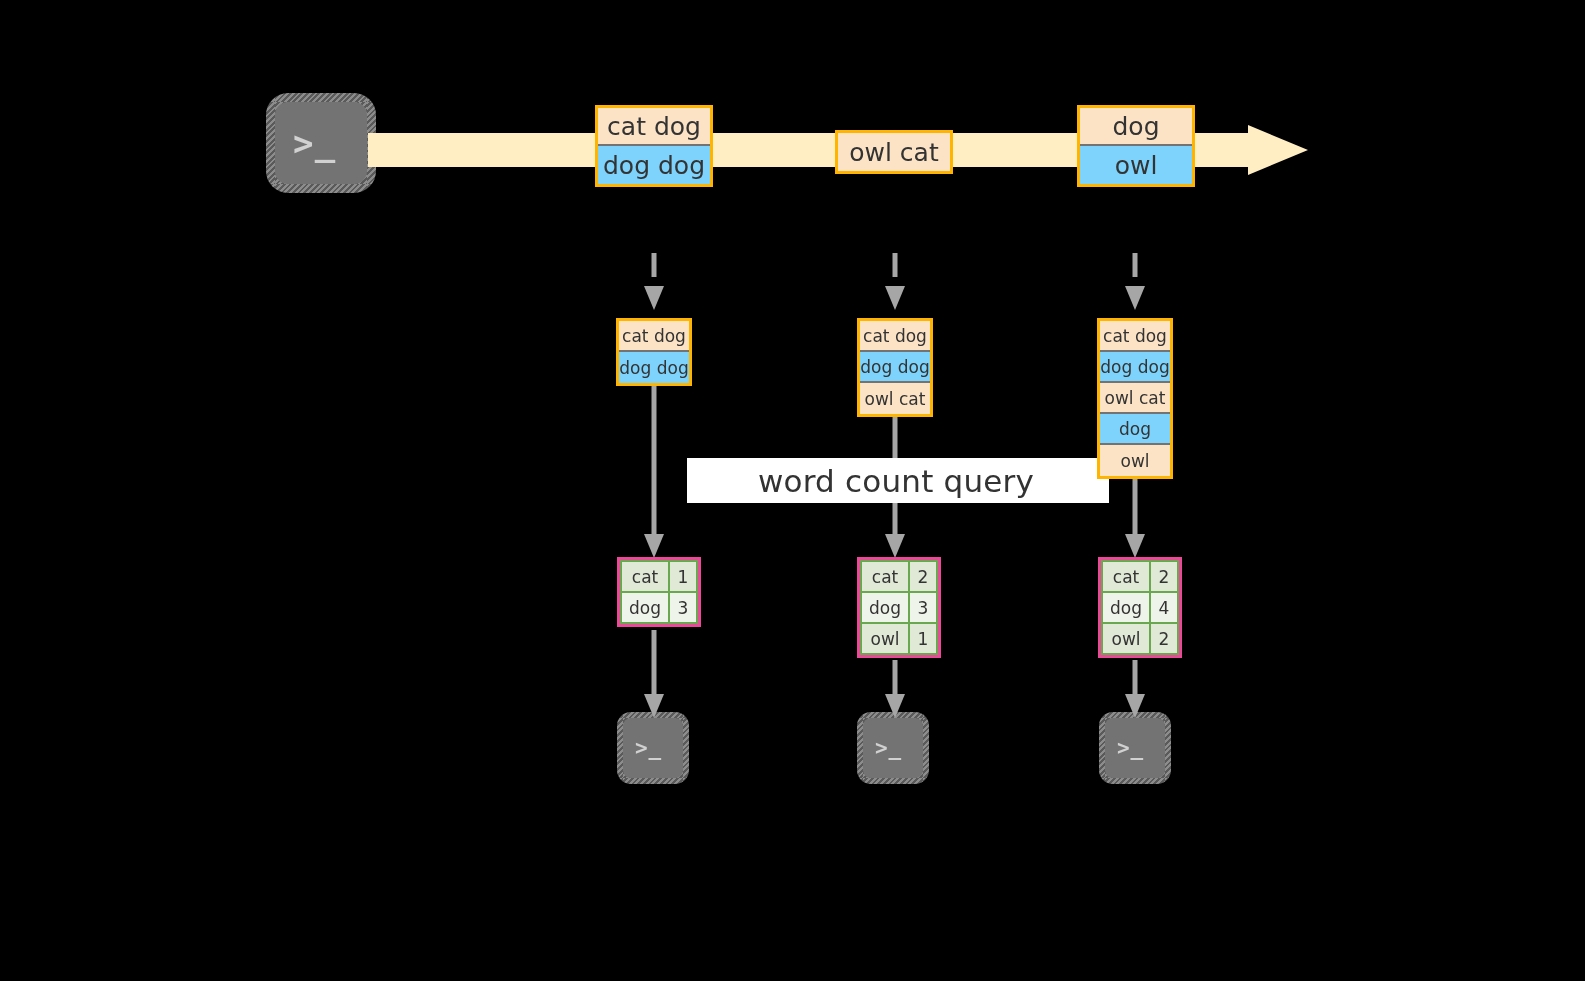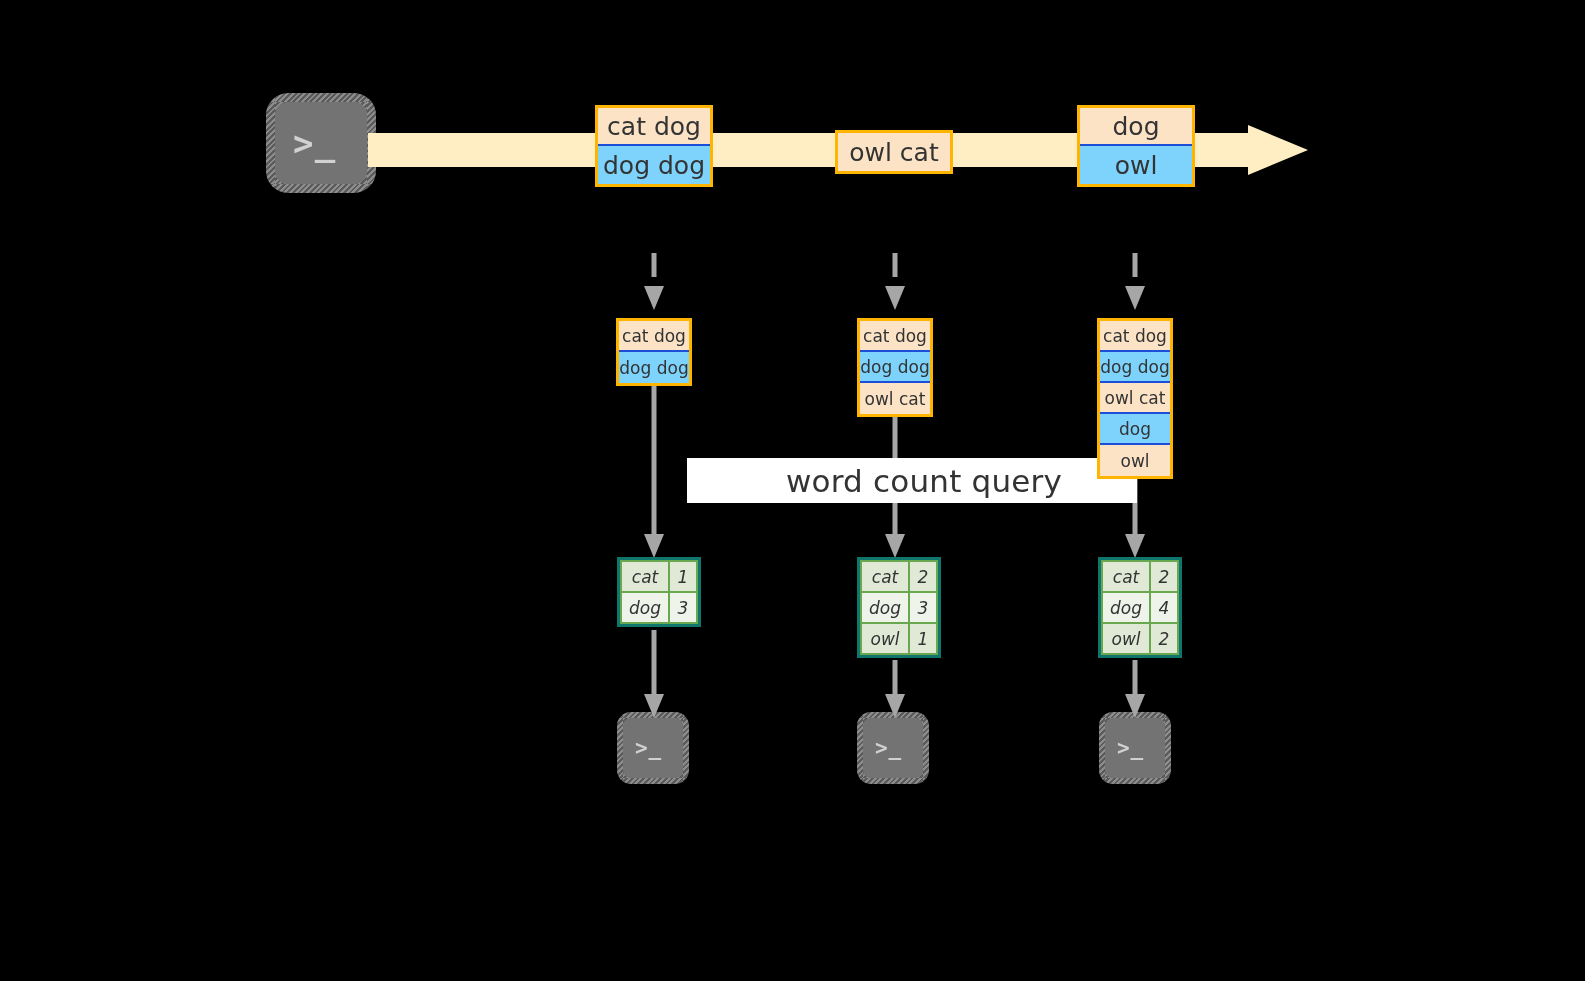--- a/index.html
+++ b/index.html
@@ -89,21 +89,21 @@
     border: 3px solid #ffb400;
     background: #fff4e2;
   }
   .rec-stack .row {
     box-sizing: border-box;
     display: flex;
     align-items: center;
     justify-content: center;
     color: #333333;
     white-space: nowrap;
-    border-bottom: 2px solid #1d4ed8;
+    border-bottom: 2px solid #737373;
   }
   .rec-stack .row:last-child { border-bottom: none; }
   .rec-stack .row.odd  { background: #fce3c6; }
   .rec-stack .row.even { background: #7dd3fc; }
 
   
   .rec-stack.top { z-index: 6; }
   .rec-stack.top .row {
     height: 38px;
     font-size: 25px;
@@ -119,25 +119,24 @@
     font-size: 17px;
   }
   .rec-stack.mid.m1 { left: 616px; top: 318px; width: 76px; }
   .rec-stack.mid.m2 { left: 857px; top: 318px; width: 76px; }
   .rec-stack.mid.m3 { left: 1097px; top: 318px; width: 76px; }
 
   
   .res-table {
     position: absolute;
     box-sizing: border-box;
-    border: 3px solid #0f766e;
+    border: 3px solid #ec4899;
     background: #8b5cf6;
     border-collapse: collapse;
     z-index: 6;
-    font-style: italic;
   }
   .res-table table {
     border-collapse: collapse;
     width: 100%;
   }
   .res-table td {
     box-sizing: border-box;
     height: 31px;
     font-size: 17px;
     color: #333333;
@@ -166,21 +165,20 @@
     position: absolute;
     left: 687px;
     top: 458px;
     width: 422px;
     height: 45px;
     background: #ffffff;
     z-index: 5;
     display: flex;
     align-items: center;
     justify-content: center;
-    padding-left: 28px;
   }
   .query-band .label {
     font-size: 31px;
     color: #333333;
     white-space: nowrap;
     letter-spacing: 0.2px;
     transform: translateX(-2px);
   }
 </style>
 </head>

